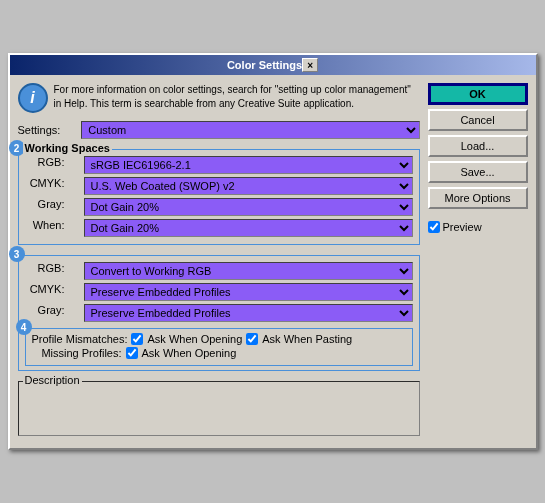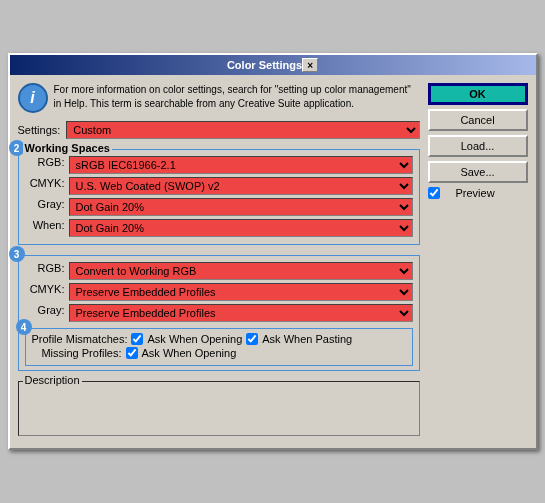--- a/index.html
+++ b/index.html
@@ -90,27 +90,28 @@
       display: flex;
       align-items: center;
       gap: 6px;
       margin-bottom: 6px;
     }
     .settings-row label {
       font-size: 11px;
       white-space: nowrap;
     }
     select {
-      background: #ef4444;
+      background: #8b5cf6;
       border: 1px solid #808080;
       border-top: 1px solid #404040;
       border-left: 1px solid #404040;
       font-size: 11px;
       padding: 1px 2px;
       cursor: pointer;
+      margin-left: 15px;
     }
     .settings-select {
       flex: 1;
     }
     .section-box {
       border: 1px solid #4a90d9;
       padding: 6px 6px 4px 6px;
       margin-bottom: 6px;
       position: relative;
     }
@@ -192,22 +193,22 @@
       font-size: 11px;
       position: absolute;
       top: -8px;
       left: 4px;
       background: #d4d0c8;
       padding: 0 2px;
     }
     .preview-row {
       display: flex;
       align-items: center;
-      gap: 16px;
-      margin-top: 0;
+      gap: 3px;
+      margin-top: 8px;
     }
     input[type="checkbox"] {
       width: 12px;
       height: 12px;
     }
   </style>
 </head>
 <body>
 
 <div class="dialog">
@@ -302,19 +303,20 @@
           <span class="description-label">Description</span>
         </div>
       </div>
     </div>
 
     <div class="right-panel">
       <button class="btn btn-ok">OK</button>
       <button class="btn">Cancel</button>
       <button class="btn">Load...</button>
       <button class="btn">Save...</button>
+      <button class="btn">More Options</button>
       <div class="preview-row">
         <input type="checkbox" checked="" style="">
         <span>Preview</span>
       </div>
     </div>
   </div>
 </div>
 
 </body></html>

